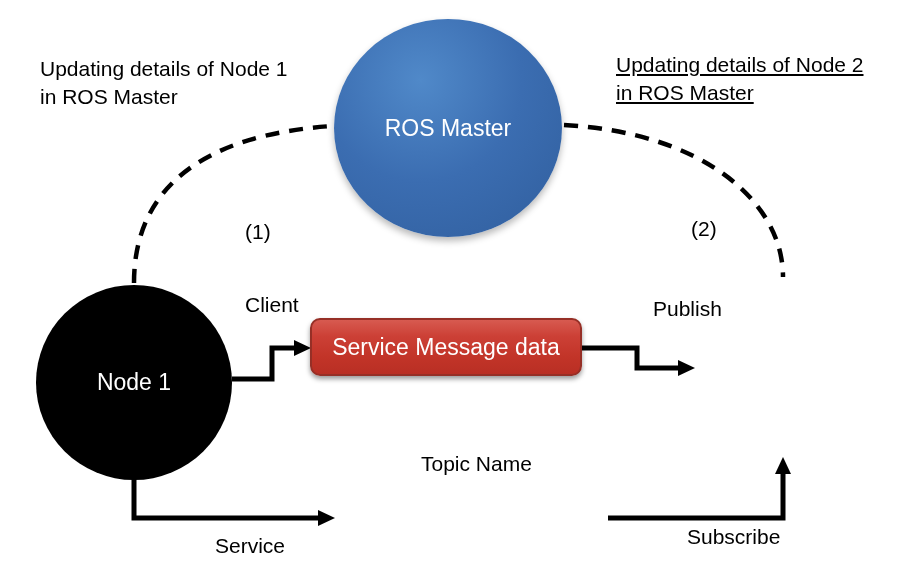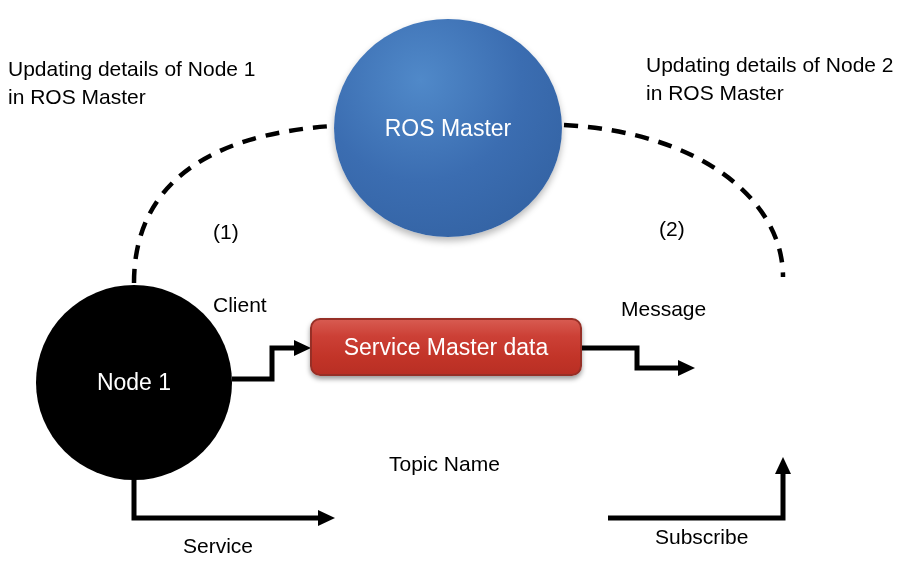--- a/index.html
+++ b/index.html
@@ -49,23 +49,24 @@
   }
   .service-box { left: 310px; top: 318px; width: 272px; height: 58px; }
   .topic-box   { left: 335px; top: 490px; width: 273px; height: 55px; }
 
   .lbl {
     position: absolute;
     color: #000000;
     font-size: 21px;
     white-space: pre-line;
     line-height: 1.35;
+    margin-left: 32px;
   }
   .updating1 { left: 8px;   top: 55px;  }
-  .updating2 { left: 646px; top: 51px;  }
+  .updating2 { left: 584px; top: 51px; text-decoration: underline;  }
   .step1     { left: 213px; top: 218px; }
   .step2     { left: 659px; top: 215px; }
   .client    { left: 213px; top: 291px; }
   .service   { left: 621px; top: 295px; }
   .servname  { left: 357px; top: 287px; }
   .topicname { left: 389px; top: 450px; }
   .publish   { left: 183px; top: 532px; }
   .subscribe { left: 655px; top: 523px; }
 </style>
 </head>
@@ -102,29 +103,29 @@
   <div class="circle master">
     <span>ROS Master</span>
   </div>
 
   <div class="circle node node1">
     <span>Node 1</span>
   </div>
 
 
   <div class="msg-box service-box">
-    <span>Service Master data</span>
+    <span>Service Message data</span>
   </div>
 
 
   <div class="lbl updating1">Updating details of Node 1
 in ROS Master</div>
   <div class="lbl updating2">Updating details of Node 2
 in ROS Master</div>
   <div class="lbl step1">(1)</div>
   <div class="lbl step2">(2)</div>
   <div class="lbl client">Client</div>
-  <div class="lbl service">Message</div>
+  <div class="lbl service">Publish</div>
   <div class="lbl topicname">Topic Name</div>
   <div class="lbl publish">Service</div>
   <div class="lbl subscribe">Subscribe</div>
 
 </div>
 
 </body></html>

